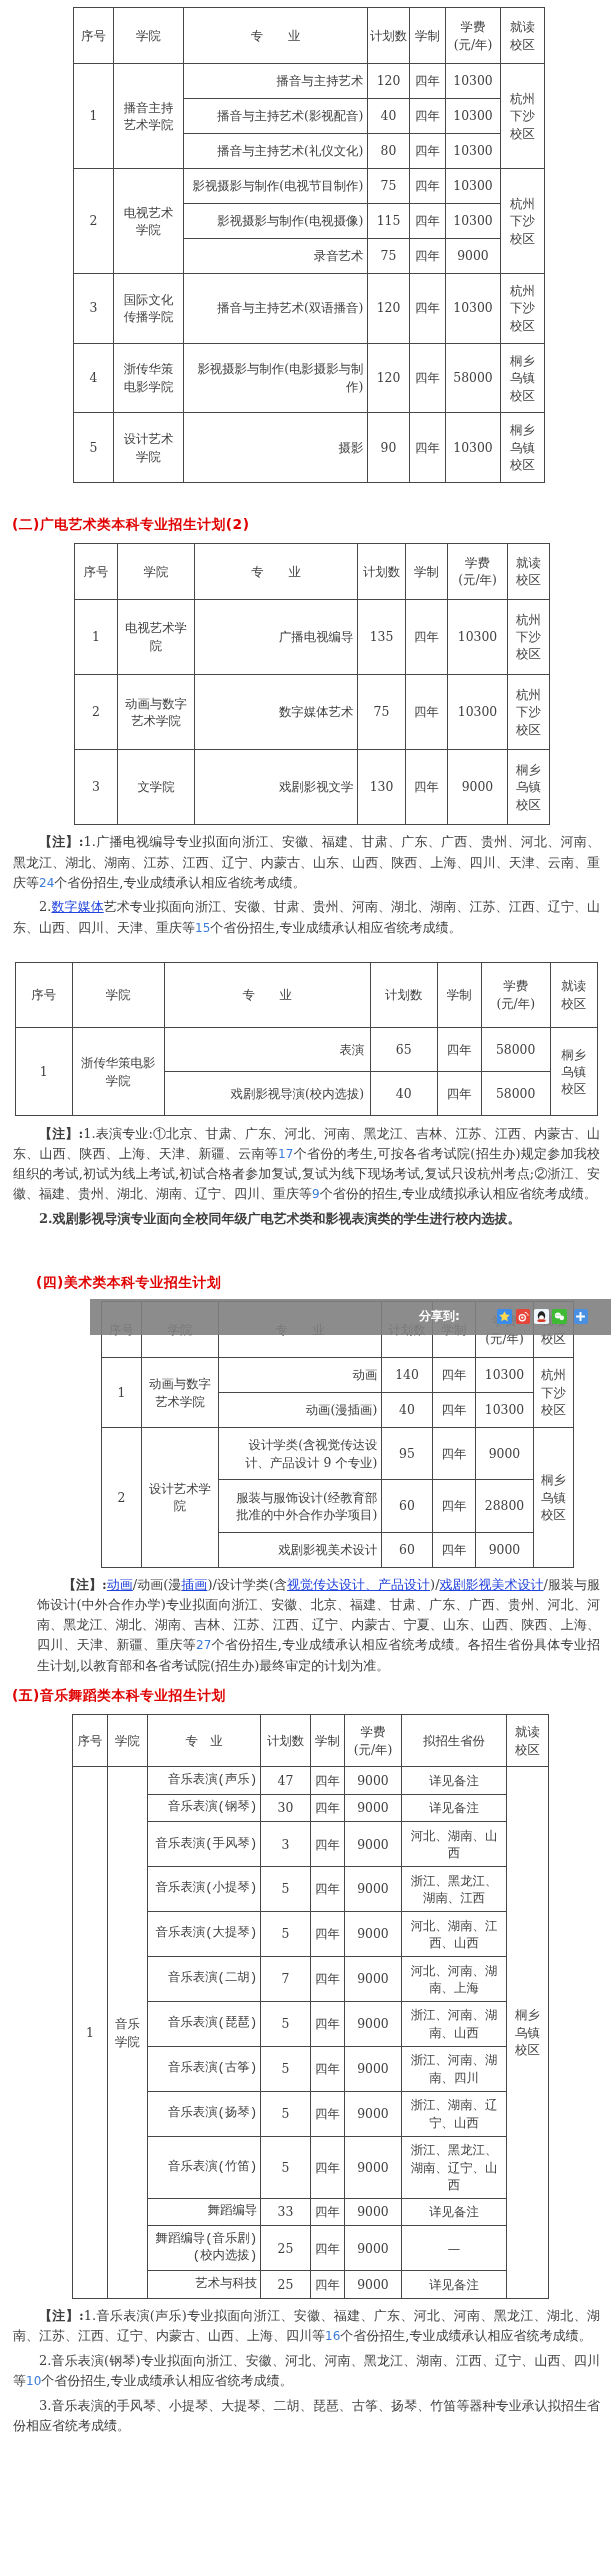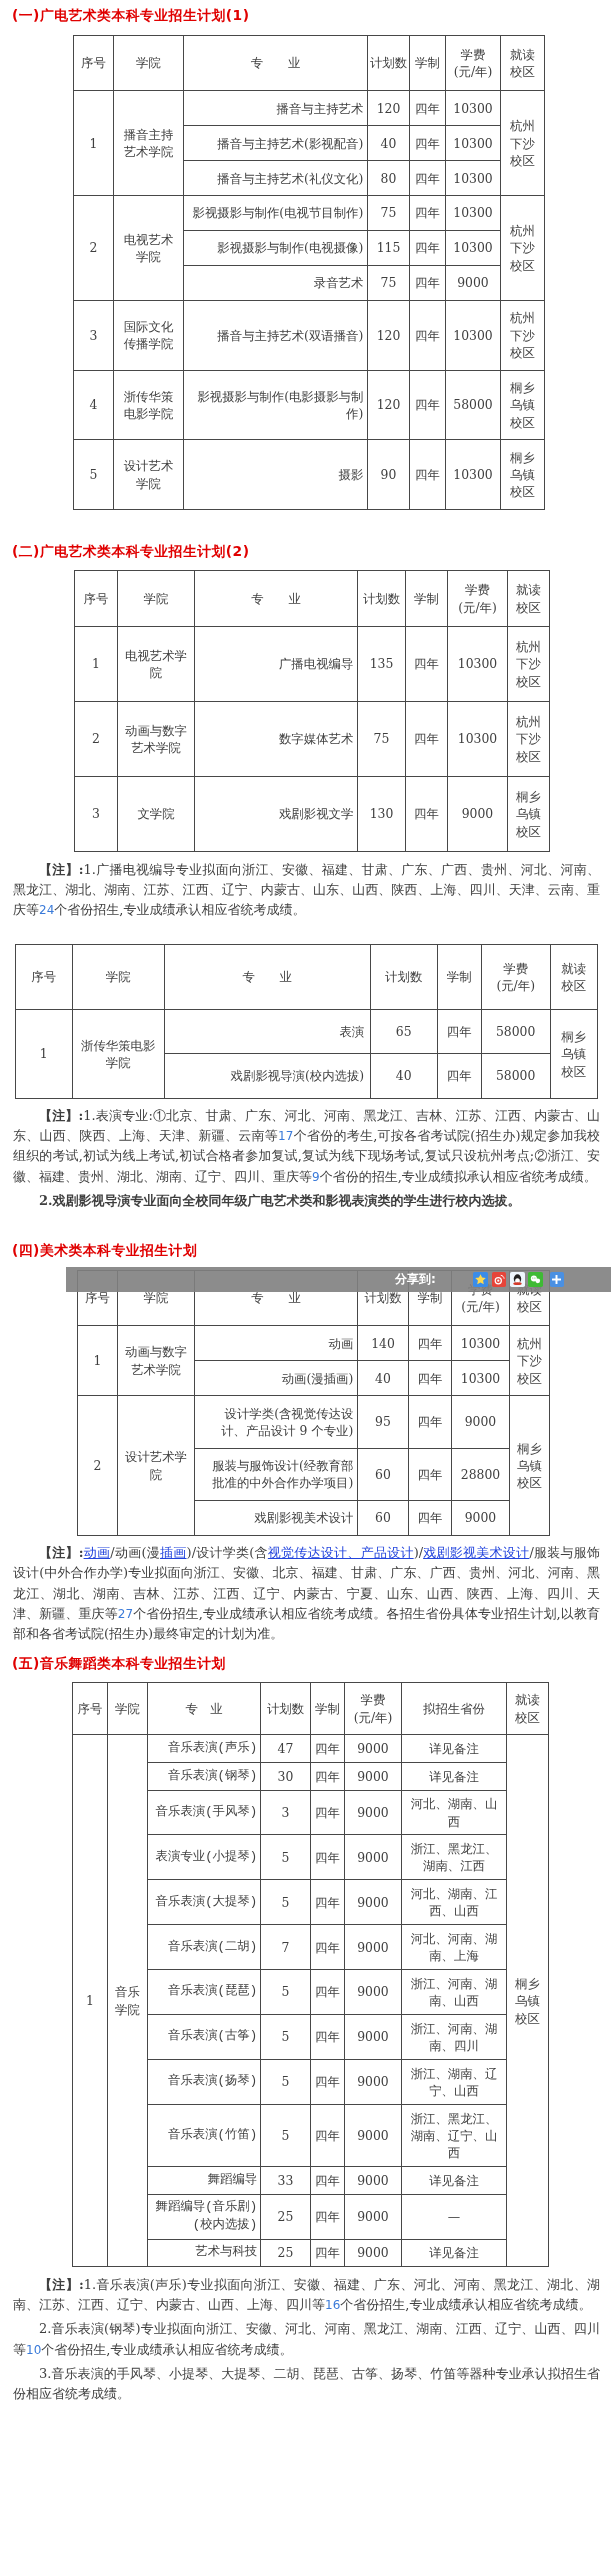--- a/index.html
+++ b/index.html
@@ -1,21 +1,21 @@
 <!DOCTYPE html>
 <html style="font-size:14.7px"><head>
 <meta charset="utf-8">
 <style>
   html,body{margin:0;padding:0;background:#ffffff;}
   .doc{width:613px;padding:7.4px 0 14.7px 0;font-family:"DejaVu Serif","Liberation Serif",serif;color:#3f3f3f;background:#fff;}
   .sec{position:relative;}
   .sec-title{font-family:"DejaVu Sans","Liberation Sans",sans-serif;font-size:13.8px;font-weight:bold;color:#e00000;margin:0 0 9.2px 12px;letter-spacing:0.5px;}
   #sec-2{margin-top:33px;}
   #sec-3{margin-top:24px;}
-  #sec-4{margin-top:31px;}
+  #sec-4{margin-top:45px;padding-left:24px;}
   #sec-5{margin-top:11px;}
   .twrap{position:relative;}
   table.dt{border-collapse:collapse;table-layout:fixed;font-size:12.4px;line-height:1.4;color:#3f3f3f;background:#fff;}
   .dt th,.dt td{border:0.9px solid #474747;text-align:center;vertical-align:middle;padding:8.3px 3.7px;font-weight:normal;word-break:break-all;}
   .dt th{padding:10px 1.8px;}
   .dt td.cell-major{text-align:right;padding-left:7.4px;}
   
   .t1{margin-left:73px;}
   .t1 col.c0{width:40px}.t1 col.c1{width:70px}.t1 col.c2{width:184px}.t1 col.c3{width:42px}.t1 col.c4{width:36px}.t1 col.c5{width:55px}.t1 col.c6{width:44px}
   
@@ -37,34 +37,33 @@
   .t5 th{padding:8.3px 1.8px;}
   .t5 td{padding:4.6px 2.8px;}
   .t5 td.cell-major{padding-left:5.5px;font-family:Liberation Mono, monospace;}
   
   .notes{margin:7.4px 13px 0 13px;}
   .note-p{margin:4.6px 0;text-indent:2em;font-size:13px;line-height:1.55;text-align:justify;}
   .sg-bold{font-weight:bold;}
   .sg-link{color:#2244dd;text-decoration:underline;cursor:pointer;}
   .sg-num{color:#3a7ad9;font-family:"DejaVu Sans","Liberation Sans",sans-serif;font-size:12px;}
   
-  .share-bar{position:absolute;top:-2.8px;left:66px;right:1.8px;height:25px;background:rgba(128,128,128,0.9);display:flex;align-items:center;z-index:5;padding-left:329px;box-sizing:border-box;gap:32px;}
+  .share-bar{position:absolute;top:-2.8px;left:66px;right:1.8px;height:36px;background:rgba(128,128,128,0.9);display:flex;align-items:center;z-index:5;padding-left:329px;box-sizing:border-box;gap:32px;}
   .share-label{color:#ffffff;font-weight:bold;font-size:12px;font-family:"DejaVu Sans","Liberation Sans",sans-serif;margin-right:5.5px;white-space:nowrap;}
   .share-icons{display:inline-flex;align-items:center;}
   .share-icon{width:14.7px;height:14.7px;border-radius:1.8px;margin-right:3.7px;display:inline-flex;align-items:center;justify-content:center;flex:none;cursor:pointer;}
   .share-icon svg{width:13px;height:13px;display:block;}
   .share-icon.kind-plus{margin-left:2.8px;}
 </style>
 </head>
 <body>
 
 <div class="doc">
 
   <section class="sec" id="sec-1">
-    <h2 class="sec-title">(一)广电艺术类本科专业招生计划(1)</h2>
     <div class="twrap">
         <table class="dt t1">
           <colgroup>
             <col class="c0">
             <col class="c1">
             <col class="c2">
             <col class="c3">
             <col class="c4">
             <col class="c5">
             <col class="c6">
@@ -205,20 +204,21 @@
               <td>130</td>
               <td>四年</td>
               <td>9000</td>
               <td rowspan="1">桐乡乌镇校区</td>
             </tr>
           </tbody>
         </table>
       </div>
     <div class="notes">
         <p class="note-p"><span class="sg-bold">【注】:</span><span class="sg-plain">1.广播电视编导专业拟面向浙江、安徽、福建、甘肃、广东、广西、贵州、河北、河南、黑龙江、湖北、湖南、江苏、江西、辽宁、内蒙古、山东、山西、陕西、上海、四川、天津、云南、重庆等</span><span class="sg-num">24</span><span class="sg-plain">个省份招生,专业成绩承认相应省统考成绩。</span></p>
+        <p class="note-p"><span class="sg-plain">2.</span><a class="sg-link" href="#">数字媒体</a><span class="sg-plain">艺术专业拟面向浙江、安徽、甘肃、贵州、河南、湖北、湖南、江苏、江西、辽宁、山东、山西、四川、天津、重庆等</span><span class="sg-num">15</span><span class="sg-plain">个省份招生,专业成绩承认相应省统考成绩。</span></p>
       </div>
   </section>
 
   <section class="sec" id="sec-3">
     <div class="twrap">
         <table class="dt t3">
           <colgroup>
             <col class="c0">
             <col class="c1">
             <col class="c2">
@@ -415,21 +415,21 @@
               <td>详见备注</td>
             </tr>
             <tr>
               <td class="cell-major">音乐表演(手风琴)</td>
               <td>3</td>
               <td>四年</td>
               <td>9000</td>
               <td>河北、湖南、山西</td>
             </tr>
             <tr>
-              <td class="cell-major">表演专业(小提琴)</td>
+              <td class="cell-major">音乐表演(小提琴)</td>
               <td>5</td>
               <td>四年</td>
               <td>9000</td>
               <td>浙江、黑龙江、湖南、江西</td>
             </tr>
             <tr>
               <td class="cell-major">音乐表演(大提琴)</td>
               <td>5</td>
               <td>四年</td>
               <td>9000</td>

